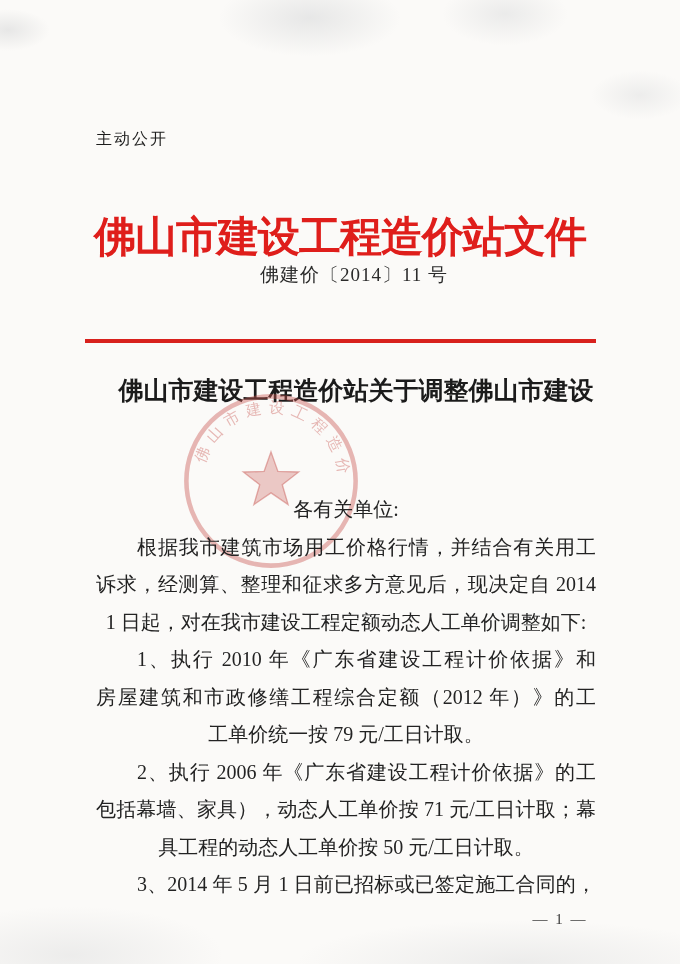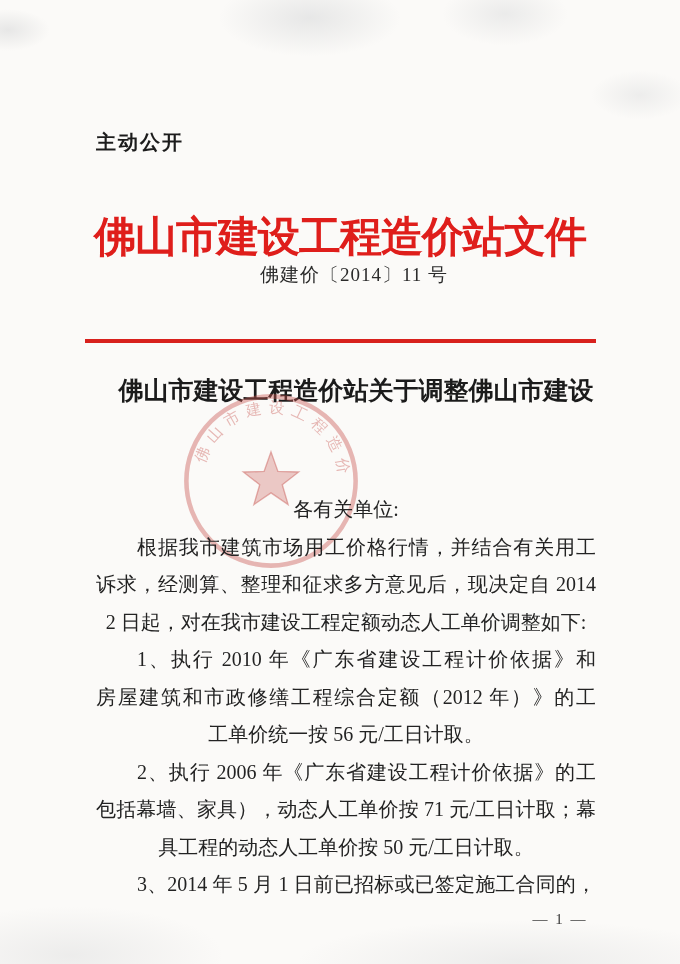--- a/index.html
+++ b/index.html
@@ -22,22 +22,22 @@
       radial-gradient(ellipse 320px 60px at 520px 962px, rgba(148,152,158,0.14), transparent 70%),
       radial-gradient(ellipse 60px 30px at 8px 30px, rgba(140,144,150,0.18), transparent 70%);
     font-family: "Liberation Serif", "DejaVu Serif", serif;
     color: #262626;
   }
   .classification {
     position: absolute;
     left: 96px;
     top: 129px;
     font-family: "Liberation Sans", "DejaVu Sans", sans-serif;
-    font-size: 20px;
-    font-weight: 700;
+    font-size: 16px;
+    font-weight: 400;
     letter-spacing: 2px;
     color: #1c1c1c;
   }
   .agency-title {
     position: absolute;
     left: 0;
     top: 184px;
     width: 100%;
     text-align: center;
     font-size: 42px;
@@ -145,24 +145,24 @@
     </defs>
     <text font-size="17" letter-spacing="7" fill="rgba(199,85,80,0.40)" font-family="'Liberation Serif', serif">
       <textPath href="#sealArc" startOffset="8%">佛山市建设工程造价站</textPath>
     </text>
   </svg>
 
   <div class="body-text">
       <div class="bline">各有关单位:</div>
       <div class="bline indent fill">根据我市建筑市场用工价格行情，并结合有关用工单位的</div>
       <div class="bline fill">诉求，经测算、整理和征求多方意见后，现决定自 2014 年 5 月</div>
-      <div class="bline">2 日起，对在我市建设工程定额动态人工单价调整如下:</div>
+      <div class="bline">1 日起，对在我市建设工程定额动态人工单价调整如下:</div>
       <div class="bline indent fill">1、执行 2010 年《广东省建设工程计价依据》和《广东省</div>
       <div class="bline fill">房屋建筑和市政修缮工程综合定额（2012 年）》的工程，动态人</div>
-      <div class="bline">工单价统一按 56 元/工日计取。</div>
+      <div class="bline">工单价统一按 79 元/工日计取。</div>
       <div class="bline indent fill">2、执行 2006 年《广东省建设工程计价依据》的工程（不</div>
       <div class="bline fill">包括幕墙、家具），动态人工单价按 71 元/工日计取；幕墙、家</div>
       <div class="bline">具工程的动态人工单价按 50 元/工日计取。</div>
       <div class="bline indent fill">3、2014 年 5 月 1 日前已招标或已签定施工合同的，按合同</div>
     </div>
 
   <div class="page-number">— 1 —</div>
 
 </div>
 

